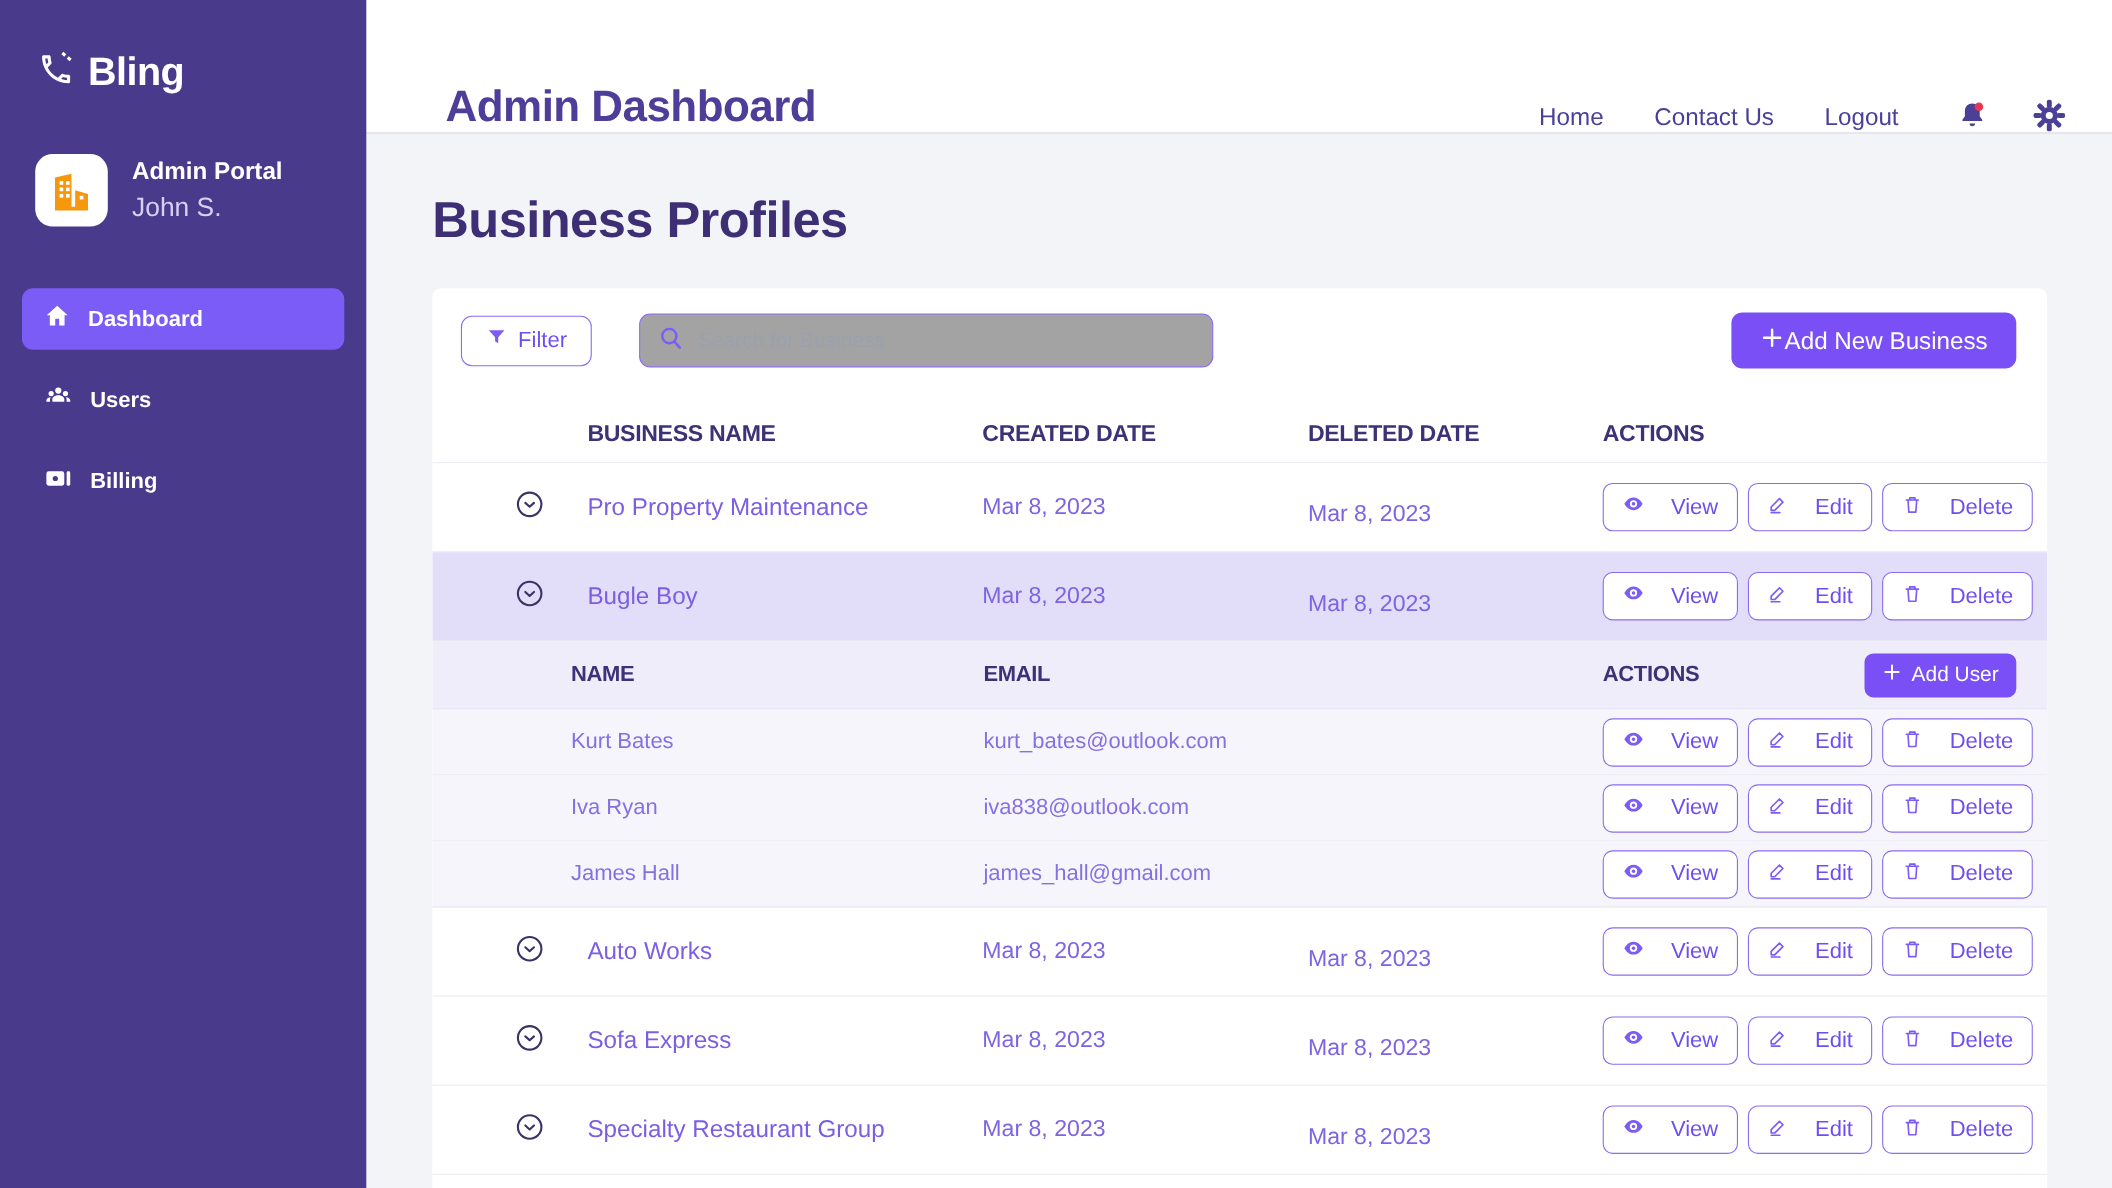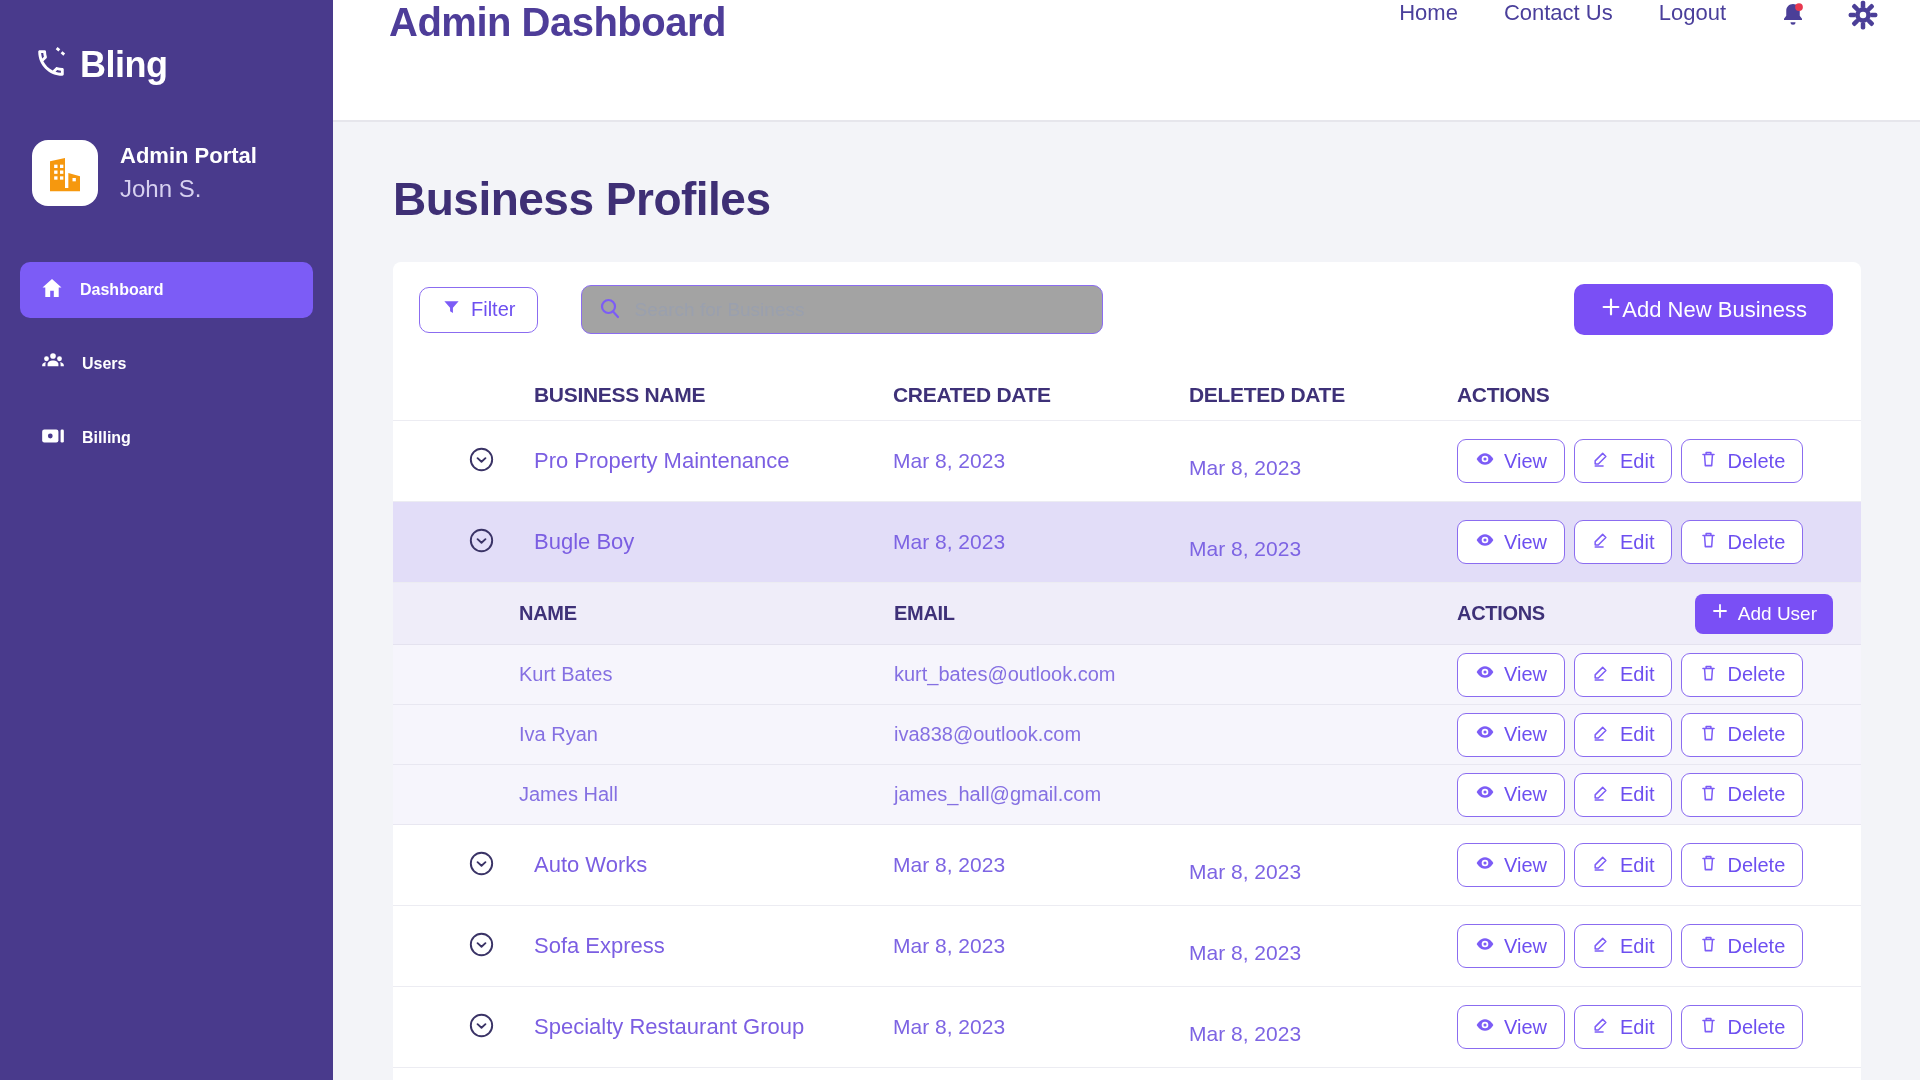--- a/index.html
+++ b/index.html
@@ -8,26 +8,26 @@
 
   
   .sidebar { width:333px; height:100%; background:#493a8c; flex:none; position:relative; }
   .logo { display:flex; align-items:center; gap:12px; margin:44px 0 0 34px; color:#fff; }
   .logo-text { font-size:36px; font-weight:700; letter-spacing:-0.5px; }
   .profile { display:flex; align-items:center; gap:22px; margin:54px 0 0 32px; }
   .profile-badge { width:66px; height:66px; background:#fff; border-radius:16px; display:flex; align-items:center; justify-content:center; }
   .profile-title { color:#fff; font-size:22px; font-weight:600; }
   .profile-user { color:#d7d1f0; font-size:24px; margin-top:6px; }
   .side-nav { margin-top:56px; padding:0 20px; }
-  .nav-item { display:flex; align-items:center; gap:16px; height:56px; border-radius:10px; padding-left:20px; margin-bottom:18px; color:#fff; font-size:16px; font-weight:600; cursor:pointer; }
+  .nav-item { display:flex; align-items:center; gap:16px; height:56px; border-radius:10px; padding-left:20px; margin-bottom:18px; color:#fff; font-size:20px; font-weight:600; cursor:pointer; }
   .nav-item.active { background:#7c5cf6; }
 
   
   .main { flex:1; display:flex; flex-direction:column; }
-  .topbar { height:122px; background:#fff; border-bottom:2px solid #e6e6ec; display:flex; align-items:flex-start; padding:0 42px 0 56px; flex:none; }
+  .topbar { height:122px; background:#fff; border-bottom:2px solid #e6e6ec; display:flex; align-items:flex-end; padding:0 42px 0 72px; flex:none; }
   .topbar h1 { font-size:40px; font-weight:700; color:#4e3d99; letter-spacing:-0.5px; }
   .top-nav { margin-left:auto; display:flex; gap:46px; }
   .top-nav a { color:#4a3f9b; font-size:22px; text-decoration:none; cursor:pointer; }
   .top-icons { display:flex; gap:40px; margin-left:52px; align-items:center; }
   .icon-btn { cursor:pointer; position:relative; display:inline-flex; }
 
   .content { padding:50px 0 0 60px; flex:1; }
   .page-title { font-size:46px; font-weight:700; color:#3e2f75; letter-spacing:-0.5px; }
 
   .card { margin-top:36px; width:1468px; height:823px; background:#fff; border-radius:8px 8px 0 0; overflow:hidden; }
@@ -46,21 +46,21 @@
   .th { font-size:21px; font-weight:700; color:#3e3178; letter-spacing:-0.3px; }
   .th.first { padding-left:6px; }
 
   .brow { height:81px; border-bottom:1px solid #ececf2; }
   .brow.highlight { background:#e2ddf8; }
   .expander { margin-left:75px; display:inline-flex; cursor:pointer; }
   .bname { font-size:22px; color:#7b5ee2; padding-left:6px; cursor:pointer; }
   .bdate { font-size:21px; color:#7d64e3; }
   .bdate.deleted { transform:translateY(7px); }
   .actions { display:flex; gap:9px; }
-  .btn-act { display:flex; align-items:center; gap:9px; height:44px; padding:0 17px; background:#fff; border:1.5px solid #8b6cf0; border-radius:9px; color:#6d4ff0; font-size:20px; cursor:pointer; font-family:inherit; }
+  .btn-act { display:flex; align-items:center; gap:24px; height:44px; padding:0 17px; background:#fff; border:1.5px solid #8b6cf0; border-radius:9px; color:#6d4ff0; font-size:20px; cursor:pointer; font-family:inherit; }
 
   
   .sub { display:grid; grid-template-columns:375px 563px 1fr; align-items:center; padding-left:126px; padding-right:28px; }
   .subhead { height:62px; background:#efedf9; border-bottom:1px solid #e4e2ef; }
   .subhead .th { font-size:20px; }
   .sub-actions-col { display:flex; align-items:center; justify-content:space-between; }
   .btn-adduser { display:flex; align-items:center; gap:9px; height:40px; padding:0 16px; background:#7a4ff5; border:none; border-radius:8px; color:#fff; font-size:19px; cursor:pointer; font-family:inherit; }
   .urow { height:60px; background:#f6f5fc; border-bottom:1px solid #e8e7f1; }
   .uname, .uemail { font-size:20px; color:#8570e2; }
 </style>

